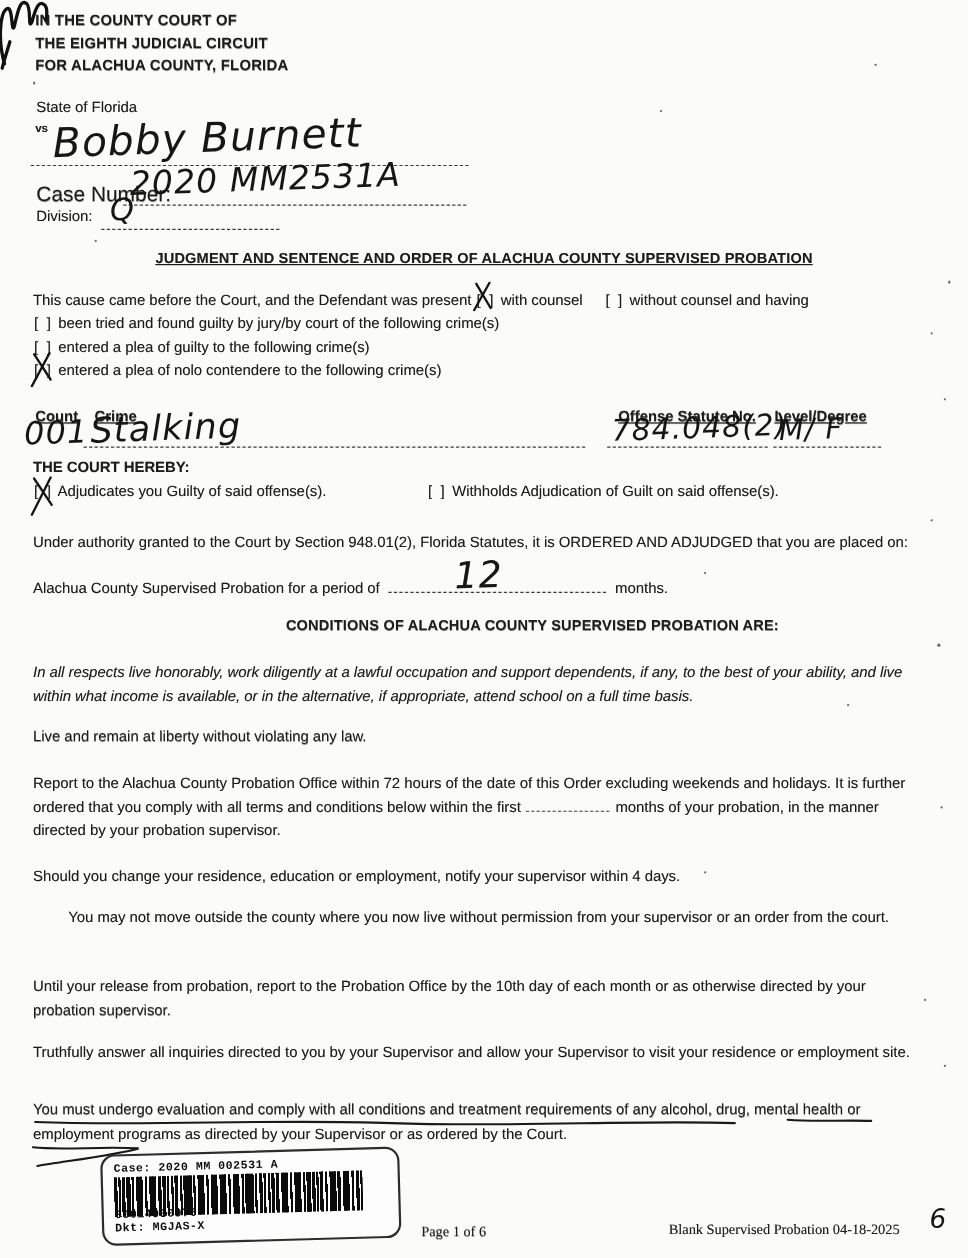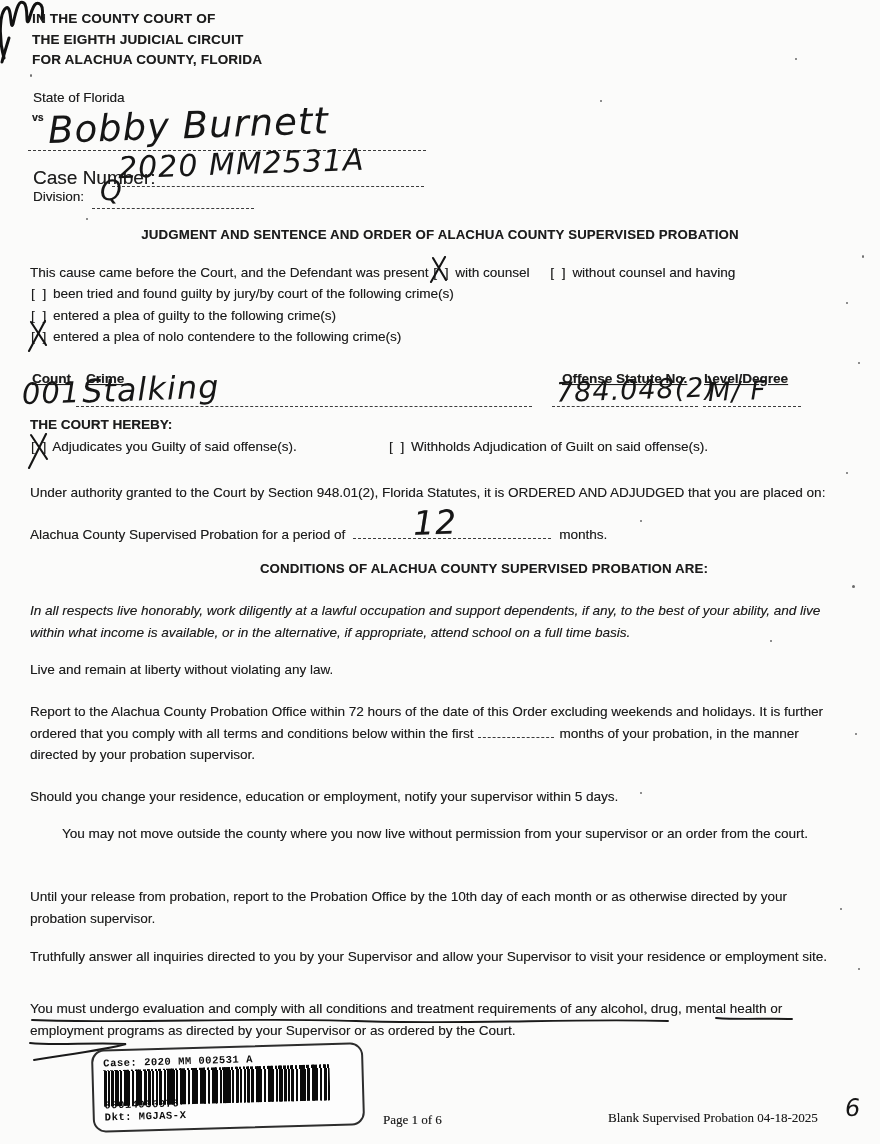--- a/index.html
+++ b/index.html
@@ -8,21 +8,21 @@
     font-family:"Liberation Sans",sans-serif;color:#1c1c1c;overflow:hidden;
   }
   .page{position:absolute;inset:0;}
   .txt{text-shadow:0.2px 0.2px 0 rgba(0,0,0,0.4);}
   .abs{position:absolute;}
 
   
   .court-header{left:32px;top:9px;font-size:13.5px;font-weight:600;line-height:1.52;letter-spacing:.2px;}
   .plaintiff{left:33px;top:90px;font-size:13.5px;}
   .vs{left:32px;top:111px;font-size:10.5px;font-weight:700;}
-  .doc-title{left:0;top:227px;width:100%;text-align:center;font-size:13.2px;font-weight:700;letter-spacing:.2px;}
+  .doc-title{left:0;top:227px;width:100%;text-align:center;font-size:13.2px;font-weight:700;letter-spacing:.2px;text-decoration:underline;}
   .body-block{left:30px;width:812px;font-size:13.5px;line-height:21.3px;}
   .cond{position:absolute;left:30px;width:812px;font-size:13.5px;line-height:21.5px;margin:0;}
   .heading-center{left:0;width:100%;text-align:center;font-size:13.2px;font-weight:600;letter-spacing:.2px;}
 
   
   .hand{
     font-family:"DejaVu Sans",sans-serif;font-style:italic;color:#161616;
     transform:rotate(-2deg);display:inline-block;letter-spacing:1px;font-weight:400;
   }
   .hand-name{left:48px;top:104px;font-size:37px;}
@@ -197,21 +197,21 @@
 
   <div class="abs heading-center txt" style="top:561px;padding-left:44px;">CONDITIONS OF ALACHUA COUNTY SUPERVISED PROBATION ARE:</div>
 
   <p class="cond txt" style="top:600px;font-style:italic;">In all respects live honorably, work diligently at a lawful occupation and support dependents, if any, to the best of your ability, and live within what income is available, or in the alternative, if appropriate, attend school on a full time basis.</p>
   <p class="cond txt" style="top:659px;">Live and remain at liberty without violating any law.</p>
 
   <p class="cond txt" style="top:701px;">
     <span>Report to the Alachua County Probation Office within 72 hours of the date of this Order excluding weekends and holidays.  It is further ordered that you comply with all terms and conditions below within the first</span><span class="blank months-blank"></span><span>months of your probation, in the manner directed by your probation supervisor.</span>
   </p>
 
-  <p class="cond txt" style="top:786px;">Should you change your residence, education or employment, notify your supervisor within 5 days.</p>
+  <p class="cond txt" style="top:786px;">Should you change your residence, education or employment, notify your supervisor within 4 days.</p>
   <p class="cond txt" style="top:823px;margin-left:32px;">You may not move outside the county where you now live without permission from your supervisor or an order from the court.</p>
   <p class="cond txt" style="top:886px;">Until your release from probation, report to the Probation Office by the 10th day of each month or as otherwise directed by your probation supervisor.</p>
   <p class="cond txt" style="top:946px;">Truthfully answer all inquiries directed to you by your Supervisor and allow your Supervisor to visit your residence or employment site.</p>
 
   <p class="cond txt" style="top:998px;">
     <span>You must undergo evaluation and comply with all conditions and treatment requirements of any alcohol, drug, mental health or employment programs as directed by your Supervisor or as ordered by the Court.</span>
     <svg class="uline-svg" width="830" height="64" viewBox="0 0 830 64">
       <path d="M16 22 C 120 26 230 19 340 23 C 450 27 560 20 652 23"></path>
       <path d="M700 20 C 725 22 750 20 776 21"></path>
       <path d="M14 45 C 40 48 75 44 110 46 C 90 52 40 58 18 62"></path>

